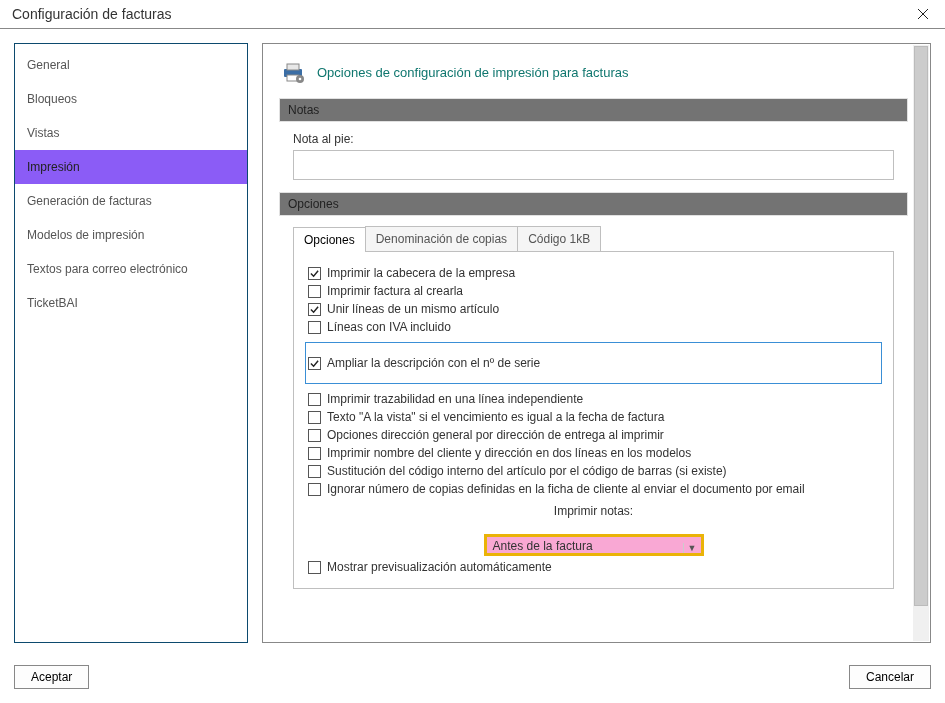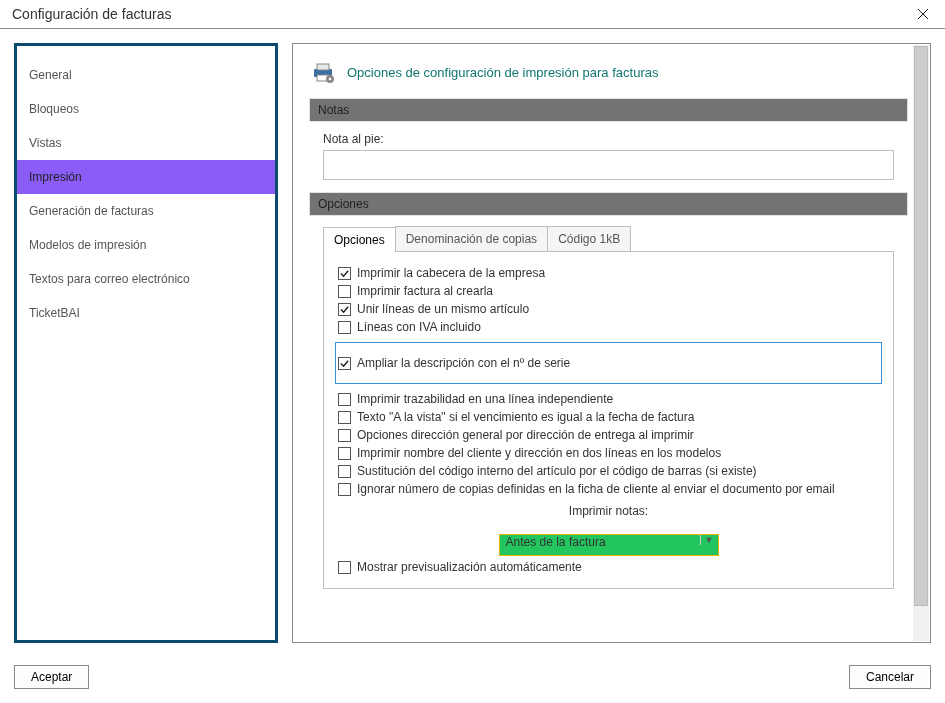--- a/index.html
+++ b/index.html
@@ -23,23 +23,23 @@
   .close-x { width: 32px; height: 20px; display: flex; align-items: center; justify-content: center; cursor: pointer; }
   .close-x svg { width: 12px; height: 12px; }
 
   .content {
     display: flex;
     gap: 14px;
     padding: 14px;
     height: 628px;
   }
   .sidebar {
-    width: 264px;
-    border: 3px solid #0c4a6e;
-    padding-top: 12px;
+    width: 234px;
+    border: 1px solid #0c4a6e;
+    padding-top: 4px;
   }
   .sidebar-item {
     padding: 10px 12px;
     font-size: 12px;
     color: #555;
     cursor: pointer;
   }
   .sidebar-item.selected {
     background: #8b5cf6;
     color: #222;
@@ -151,25 +151,25 @@
   .chk.checked svg { display: block; }
   .chk svg { display: none; width: 9px; height: 9px; }
   .highlight-row {
     border: 1.5px solid #3a8fd6;
     padding: 13px 2px;
     margin: 6px -3px;
   }
   .combo-row { display: flex; align-items: center; gap: 16px; padding: 6px 0 2px; flex-direction: column; }
   .combo {
     display: inline-flex;
-    align-items: flex-start;
-    border: 1px solid #eab308;
+    align-items: flex-end;
+    border: 3px solid #eab308;
     height: 22px;
     width: 220px;
-    background: #22c55e;
+    background: #f9a8d4;
   }
   .combo span { flex: 1; padding: 0 6px; font-size: 12px; }
   .combo .arrow { width: 18px; border-left: 1px solid #ccc; display:flex; align-items:center; justify-content:center; font-size:9px; color:#555;}
 
   .footer {
     display: flex;
     justify-content: space-between;
     gap: 10px;
     padding: 8px 14px 14px;
   }

